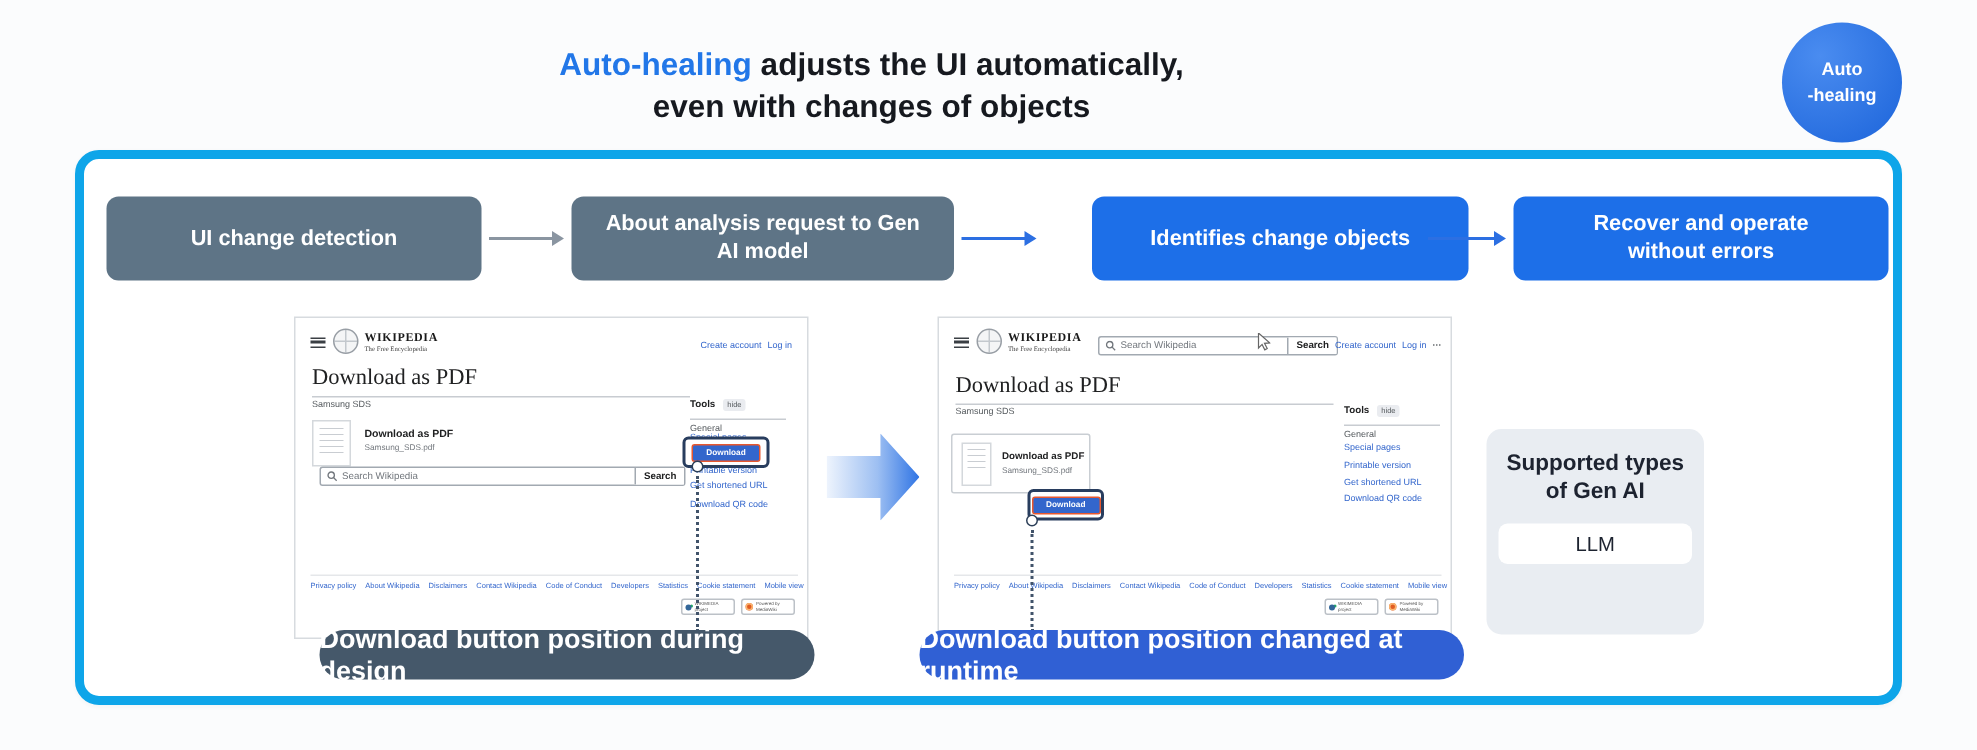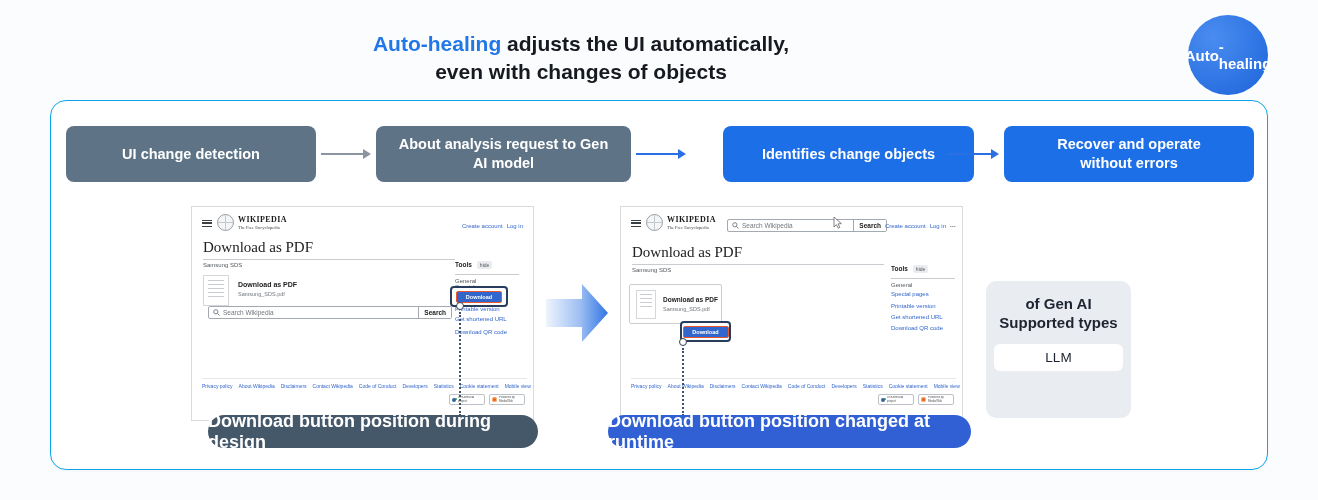--- a/index.html
+++ b/index.html
@@ -7,26 +7,26 @@
   body { background:#fbfcfd; font-family:"Liberation Sans", sans-serif; color:#16191f; position:relative; overflow:hidden; }
 
   
   .title { position:absolute; left:0; top:30px; width:1162px; text-align:center;
            font-size:21px; font-weight:bold; line-height:28px; color:#16191f; }
   .t-blue { color:#2277e8; }
 
   
   .badge { position:absolute; left:1188px; top:15px; width:80px; height:80px; border-radius:50%;
            background:radial-gradient(circle at 32% 28%, #4a8cf0, #1c64da);
-           color:#fff; font-size:15px; font-weight:bold; line-height:17px;
-           display:flex; flex-direction:row; align-items:center; justify-content:center; }
+           color:#fff; font-size:12px; font-weight:bold; line-height:17px;
+           display:flex; flex-direction:column; align-items:center; justify-content:center; }
 
   
   .card { position:absolute; left:50px; top:100px; width:1218px; height:370px;
-          background:#fff; border:1px solid #0ea5e9; border-radius:16px;
+          background:#fff; border:6px solid #0ea5e9; border-radius:16px;
           box-shadow:0 1px 3px rgba(30,40,60,.04); }
 
   
   .step { position:absolute; top:25px; height:56px; border-radius:8px; color:#fff;
           font-size:14.5px; font-weight:bold; line-height:19px; text-align:center;
           display:flex; align-items:center; justify-content:center; }
   .step.slate { background:#5e7486; }
   .step.blue  { background:#1d6fe8; }
   .step1 { left:15px;  width:250px; }
   .step2 { left:325px; width:255px; padding:0 20px; }
@@ -304,21 +304,21 @@
           <span class="wk-badge-t">WIKIMEDIA project</span>
         </span>
       <span class="wk-badge">
           <i class="mw-ico"></i>
           <span class="wk-badge-t">Powered by MediaWiki</span>
         </span>
     </div>
   </div>
 
   <div class="supported">
+    <div class="sp-title">Supported types</div>
     <div class="sp-title">of Gen AI</div>
-    <div class="sp-title">Supported types</div>
     <div class="sp-item first">LLM</div>
   </div>
 
   <div class="pill pill-left">Download button position during design</div>
   <div class="pill pill-right">Download button position changed at runtime</div>
 
 </div>
 
 </body></html>

